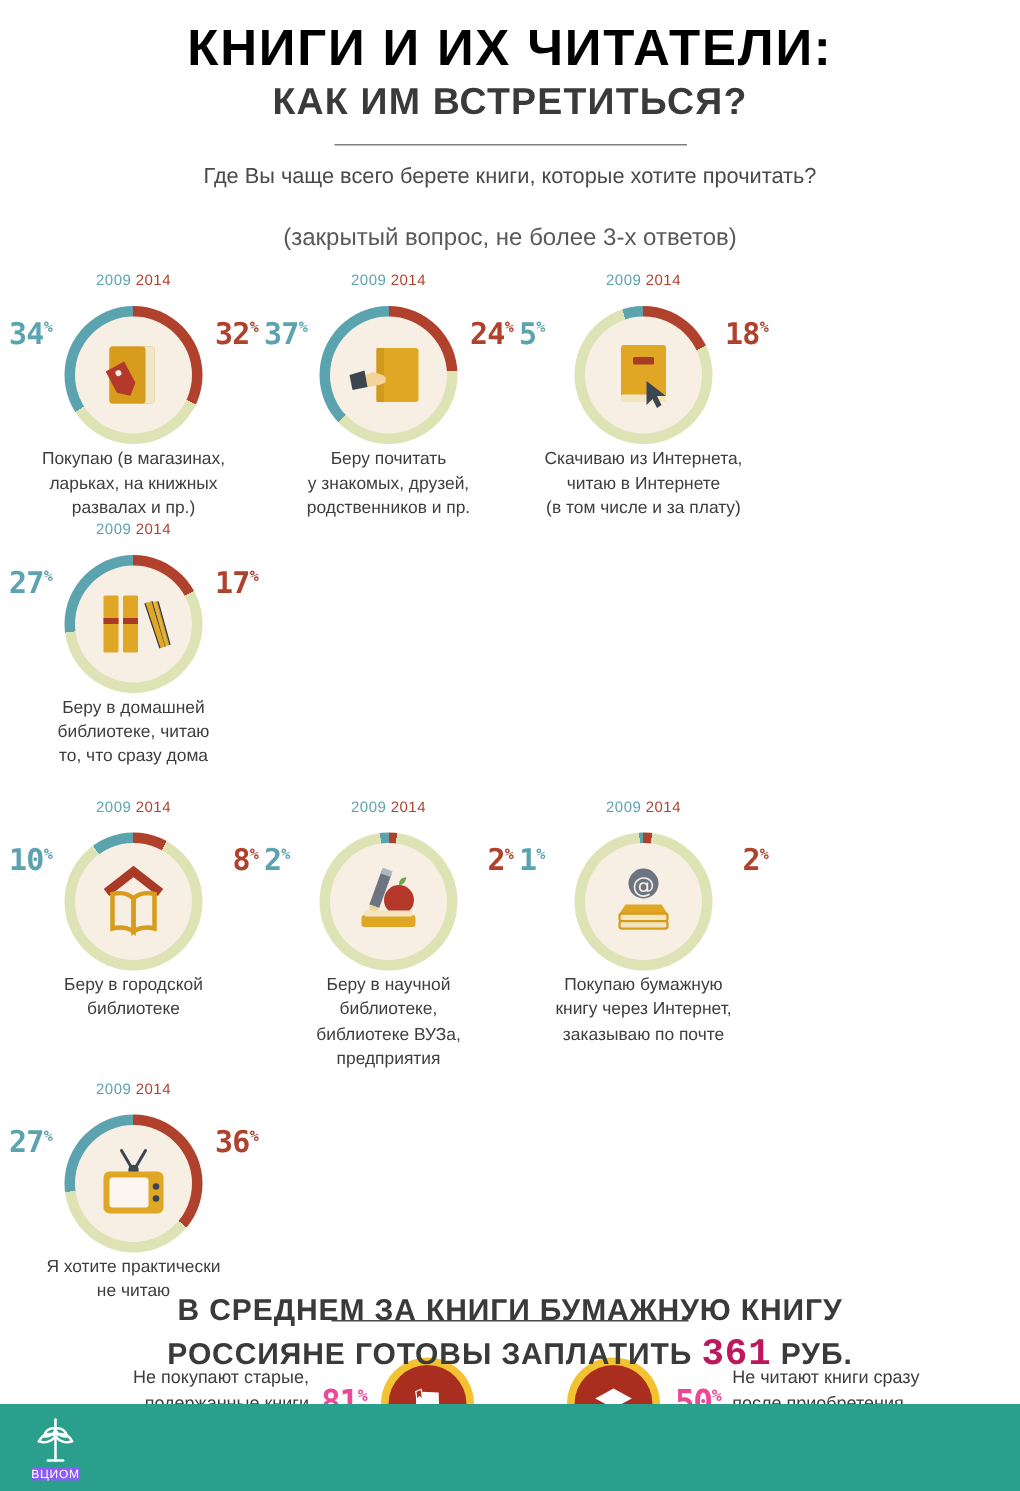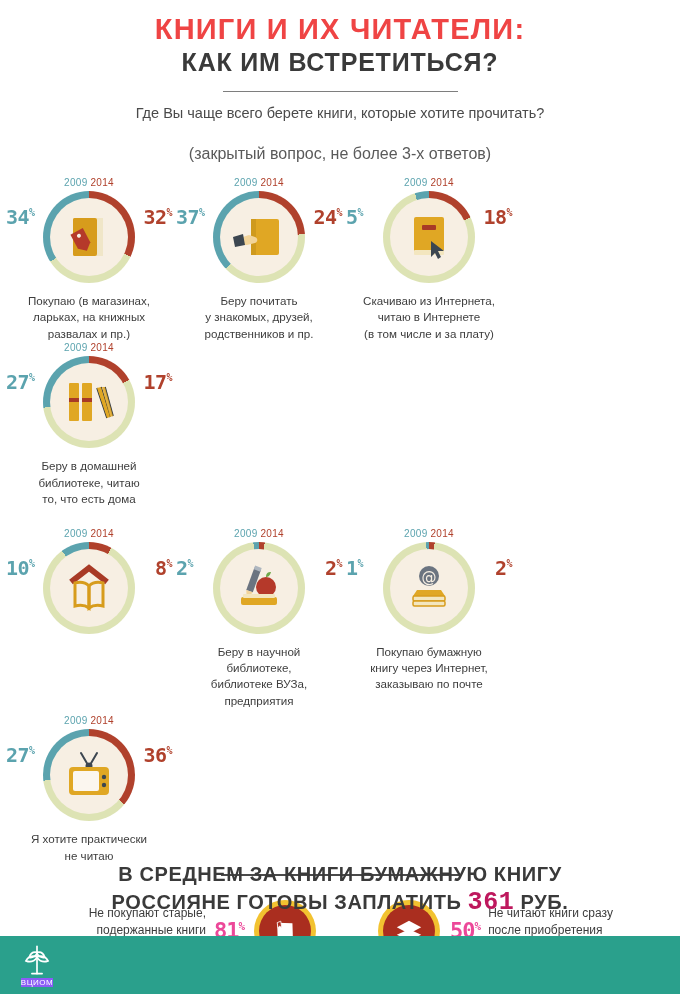--- a/index.html
+++ b/index.html
@@ -9,22 +9,22 @@
     font-family:"Liberation Sans","DejaVu Sans",sans-serif;
     color:#3b3b3b;
     overflow:hidden;
     position:relative;
   }
   .page{position:relative;width:680px;height:994px;}
 
   
   .header{padding-top:14px;text-align:center;}
   .title-1{
-    font-size:29px;font-weight:bold;letter-spacing:1.2px;
-    color:#ef4444;line-height:1.08;
+    font-size:34px;font-weight:bold;letter-spacing:1.2px;
+    color:#000000;line-height:1.08;
   }
   .title-2{
     font-size:25px;font-weight:bold;letter-spacing:.8px;
     color:#3a3a3a;margin-top:4px;line-height:1.1;
   }
   .rule{
     width:235px;height:1px;background:#7e7e7e;margin:14px auto 0 auto;
   }
   .question{
     font-size:14.5px;color:#4a4a4a;margin-top:13px;
@@ -45,21 +45,21 @@
   .row2 .cell{margin-top:6px;}
   .yearlegend{
     font-size:10px;letter-spacing:.3px;margin-bottom:3px;
     white-space:nowrap;
   }
   .y09{color:#5ba3ae;}
   .y14{color:#b0412c;margin-left:3px;}
 
   .donutwrap{
     position:relative;width:170px;height:100px;
-    display:flex;align-items:flex-start;justify-content:center;
+    display:flex;align-items:flex-end;justify-content:center;
   }
   .donut{
     position:relative;width:92px;height:92px;border-radius:50%;
   }
   .donut .ring{
     position:absolute;inset:0;border-radius:50%;
   }
   .donut .hole{
     position:absolute;left:7px;top:7px;right:7px;bottom:7px;
     border-radius:50%;background:#f7efe3;
@@ -265,21 +265,21 @@
                   <path d="M36 14 L46 44 L49 43 L40 13 Z" fill="#e0a724"></path>
                   <path d="M44 13 L52 42 L49 43 L41 13 Z" fill="#e0a724" opacity="0.85"></path>
                 </svg>
               </span>
             </div>
           </div>
           <div class="pct right">17<sup>%</sup></div>
         </div>
         <div class="caption" style="white-space: pre-line;">Беру в домашней
 библиотеке, читаю
-то, что есть дома</div>
+то, что сразу дома</div>
       </div>
     </div>
   <div class="grid row2" id="donut-grid-2">
       <div class="cell">
         <div class="yearlegend"><span class="y09">2009</span><span class="y14">2014</span></div>
         <div class="donutwrap">
           <div class="pct left">10<sup>%</sup></div>
           <div class="donut">
             <div class="ring" style="background:conic-gradient(from 0deg,#b0412c 0deg 28.8deg,#dde3b4 28.8deg 324deg,#5ba3ae 324deg 360deg);"></div>
             <div class="hole">
@@ -287,20 +287,22 @@
                 <svg class="icn" viewBox="0 0 56 56">
                   <path d="M10 22 L28 8 L46 22" stroke="#a83a26" stroke-width="6" fill="none" stroke-linejoin="miter"></path>
                   <path d="M28 26 C24 22 18 22 14 23 L14 46 C18 45 24 45 28 48 Z" fill="none" stroke="#d79c1c" stroke-width="3"></path>
                   <path d="M28 26 C32 22 38 22 42 23 L42 46 C38 45 32 45 28 48 Z" fill="none" stroke="#d79c1c" stroke-width="3"></path>
                 </svg>
               </span>
             </div>
           </div>
           <div class="pct right">8<sup>%</sup></div>
         </div>
+        <div class="caption" style="white-space: pre-line;">Беру в городской
+библиотеке</div>
       </div>
       <div class="cell">
         <div class="yearlegend"><span class="y09">2009</span><span class="y14">2014</span></div>
         <div class="donutwrap">
           <div class="pct left">2<sup>%</sup></div>
           <div class="donut">
             <div class="ring" style="background:conic-gradient(from 0deg,#b0412c 0deg 7.2deg,#dde3b4 7.2deg 352.8deg,#5ba3ae 352.8deg 360deg);"></div>
             <div class="hole">
               <span>
                 <svg class="icn" viewBox="0 0 56 56">

